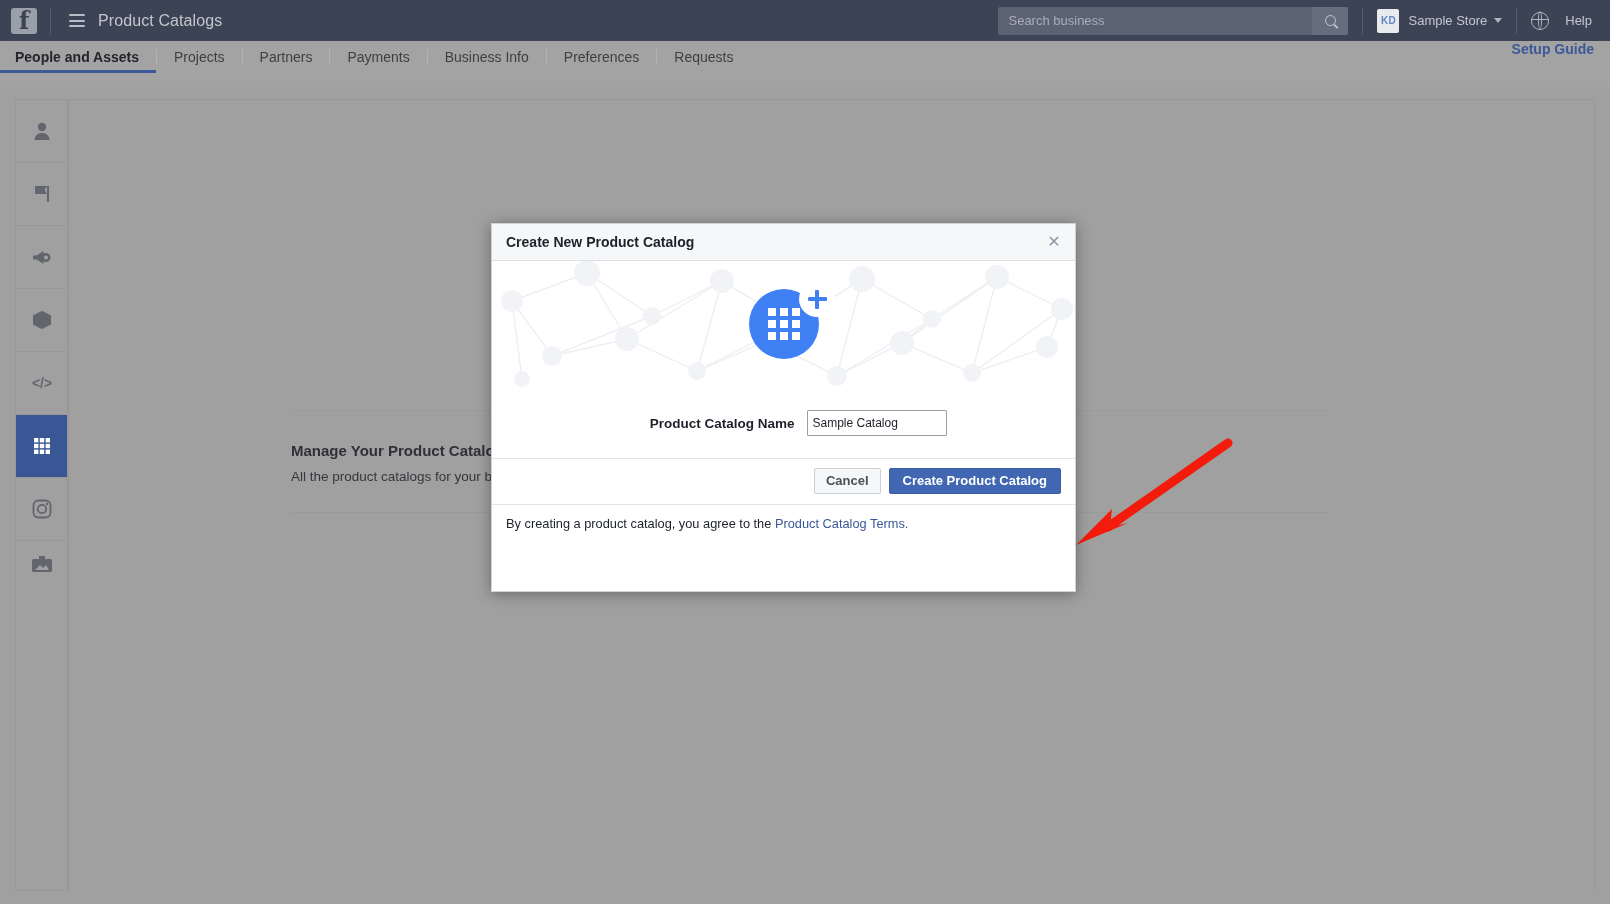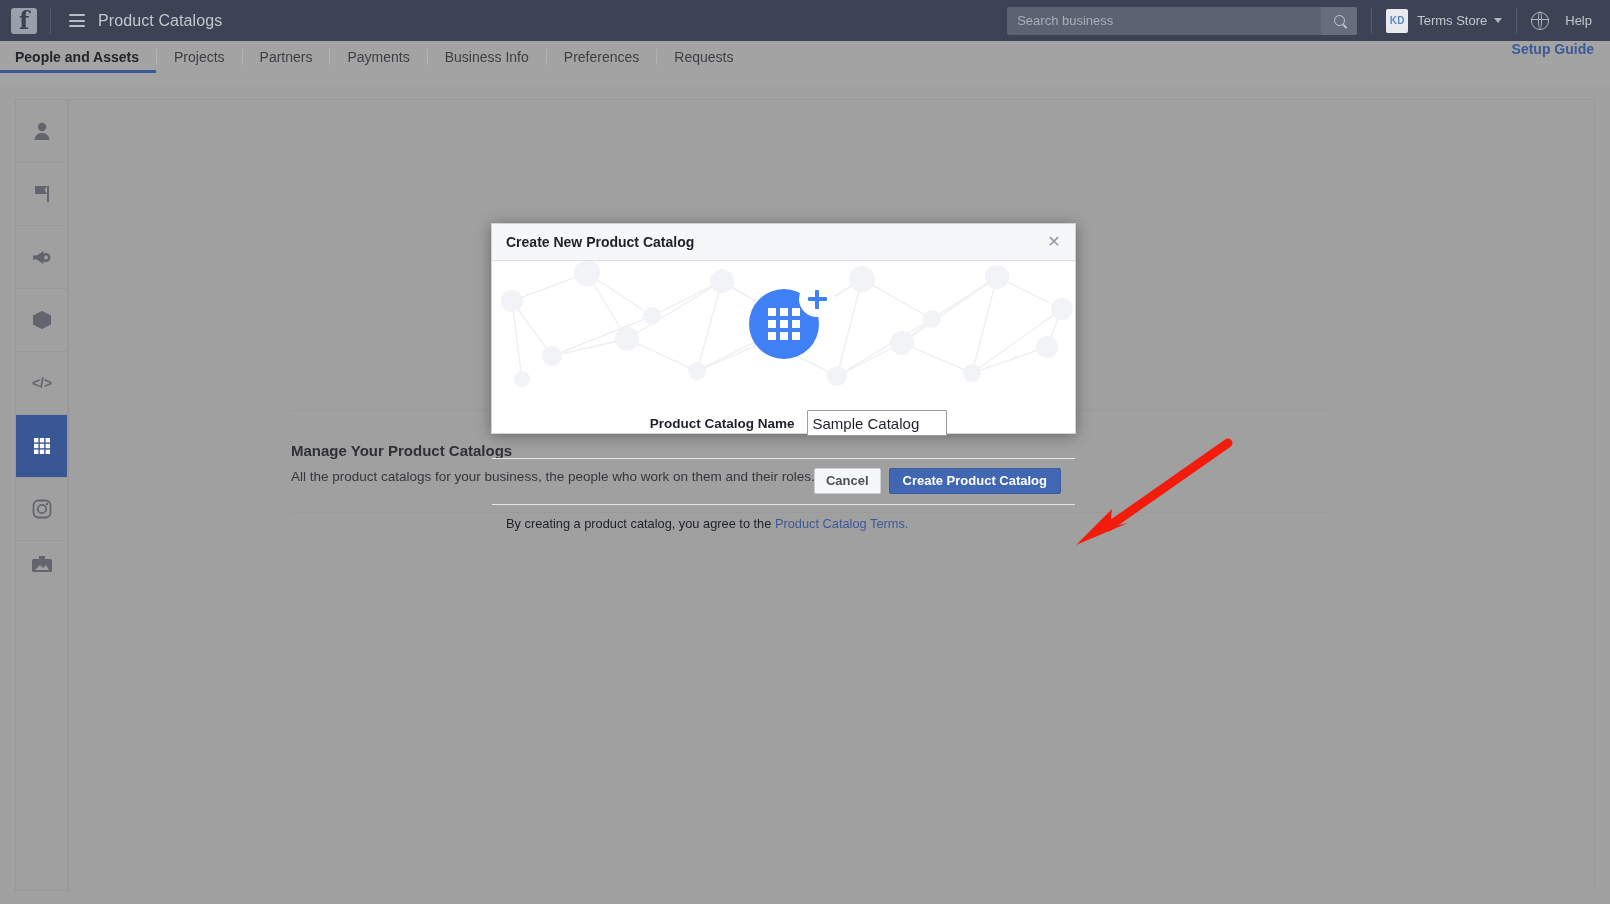--- a/index.html
+++ b/index.html
@@ -135,21 +135,21 @@
     position: absolute; left: 222px; top: 342px;
     font-size: 15px; font-weight: bold; color: #2f3136;
   }
   .mg-sub {
     position: absolute; left: 222px; top: 369px;
     font-size: 13.5px; color: #35373c; white-space: nowrap;
   }
 
   
   .modal {
-    position: absolute; left: 491px; top: 223px; width: 585px; height: 211px;
+    position: absolute; left: 491px; top: 223px; width: 585px; height: 369px;
     background: #ffffff; box-shadow: 0 2px 14px rgba(0,0,0,.35);
     border: 1px solid #cfd2d8;
   }
   .modal-header {
     height: 37px; background: #f6f7f9; border-bottom: 1px solid #dddfe2;
     display: flex; align-items: center; position: relative;
   }
   .modal-title {
     margin-left: 14px; font-size: 14px; font-weight: bold; color: #1d2129;
   }
@@ -183,21 +183,21 @@
   .modal-form {
     display: flex; align-items: center; justify-content: center;
     padding-top: 18px; padding-bottom: 22px;
   }
   .form-label {
     font-size: 13.5px; font-weight: bold; color: #1d2129;
     text-align: right; width: 186px; padding-right: 12px;
   }
   .form-input {
     width: 140px; height: 25px; border: 1px solid #999da5; background: #fff;
-    font-family: "Liberation Sans", sans-serif; font-size: 15px; color: #1d2129;
+    font-family: "Liberation Sans", sans-serif; font-size: 12px; color: #1d2129;
     padding: 12px 5px; border-radius: 1px; outline: none;
   }
   .modal-actions {
     border-top: 1px solid #e3e5e9;
     display: flex; justify-content: flex-end; align-items: center;
     padding: 9px 14px 10px 16px; gap: 8px;
   }
   .btn {
     font-family: "Liberation Sans", sans-serif; font-size: 13px;
     font-weight: bold; border-radius: 2px; cursor: pointer;
@@ -232,21 +232,21 @@
 
     <div class="topbar-right">
       <div class="searchbox">
         <div class="sb-text">Search business</div>
         <div class="sb-btn">
           <span class="mag"></span>
         </div>
       </div>
       <div class="topdiv"></div>
       <div class="kd-badge">KD</div>
-      <div class="store-name">Terms Store</div>
+      <div class="store-name">Sample Store</div>
       <div class="caret"></div>
       <div class="topdiv"></div>
       <div class="globe"></div>
       <div class="help-link">Help</div>
     </div>
   </div>
 
   <div class="tabbar">
     <div class="tab active">People and Assets</div>
     <div class="tab">Projects</div>

